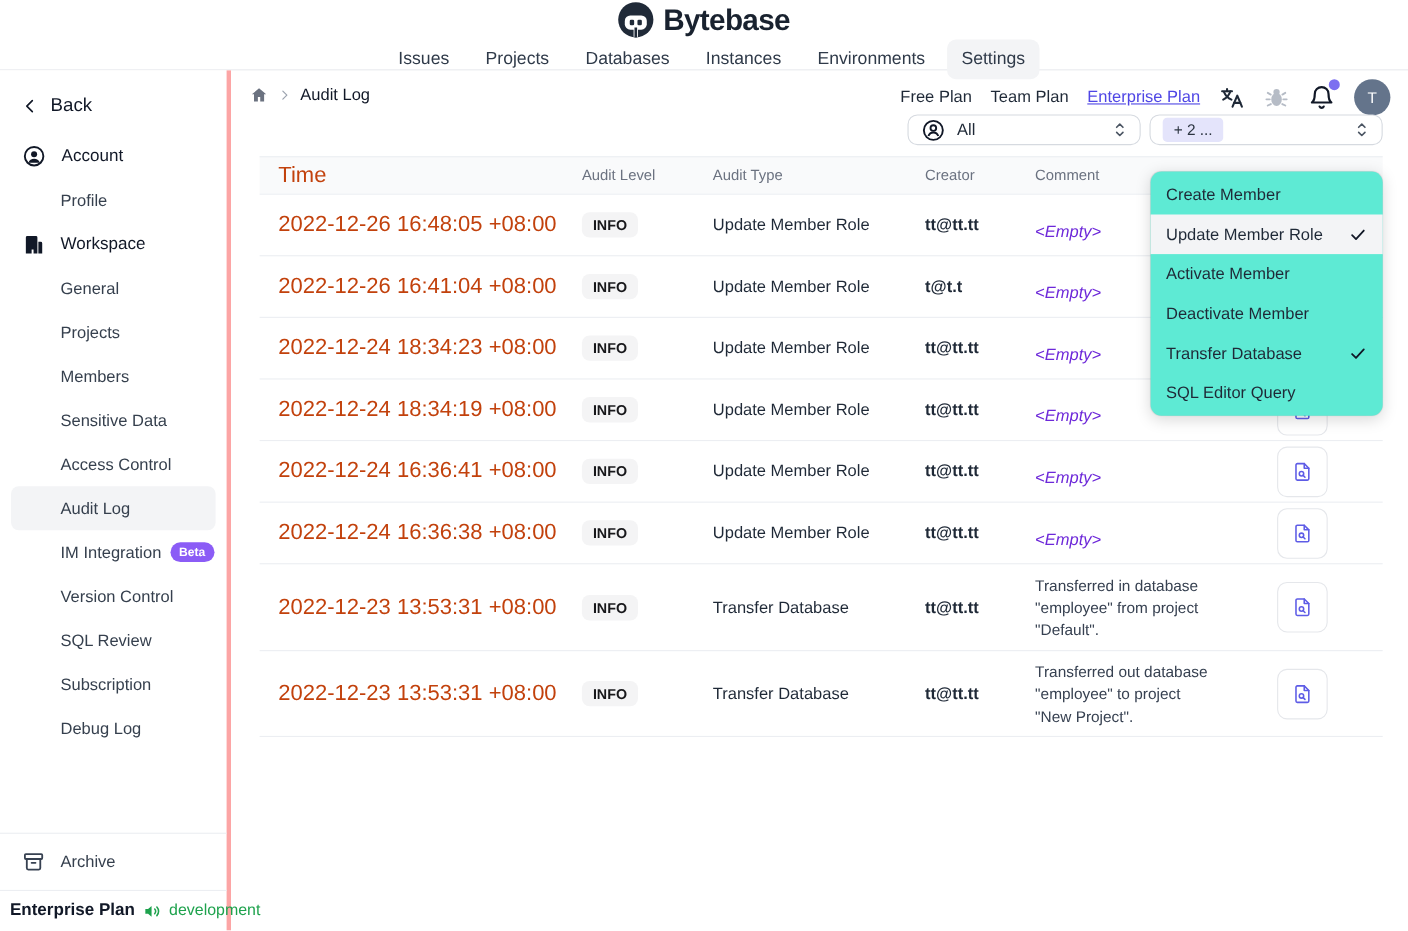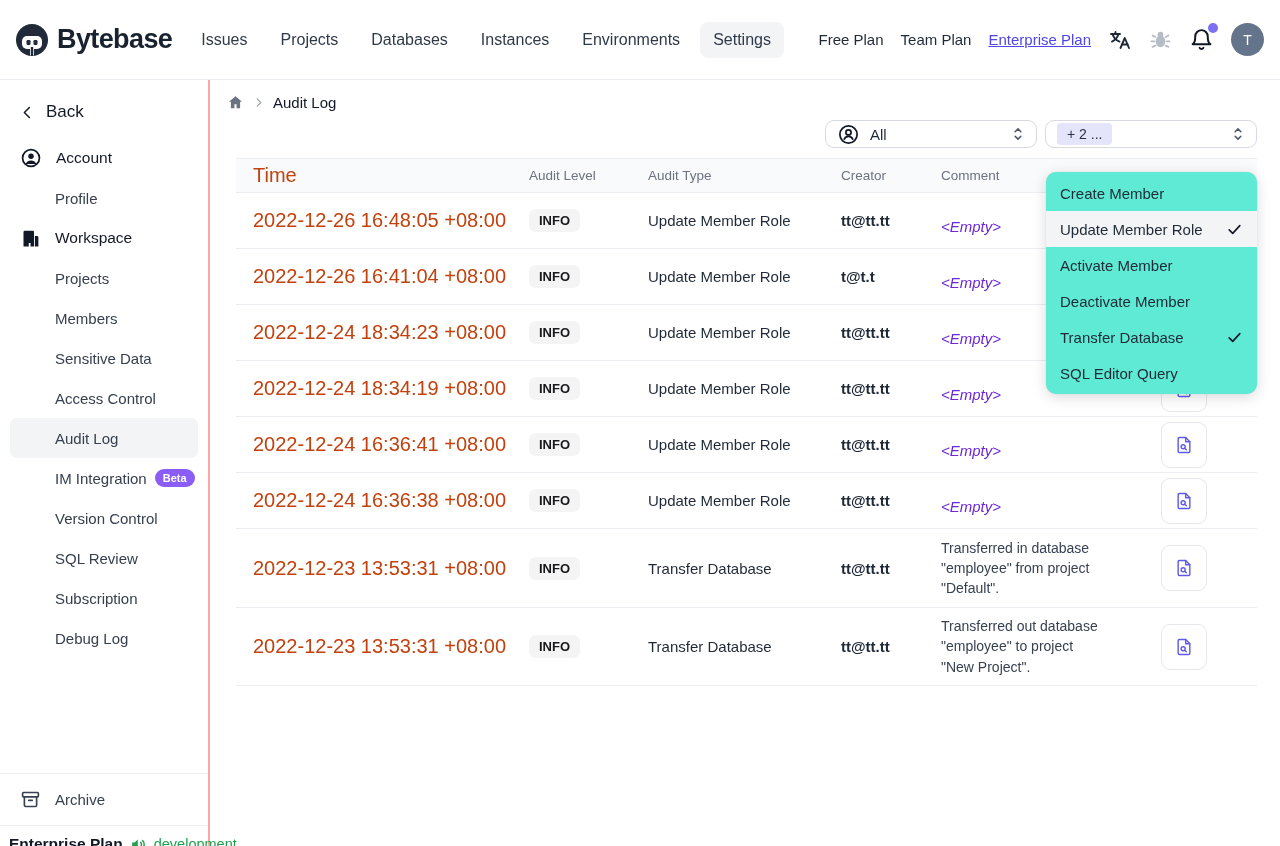--- a/index.html
+++ b/index.html
@@ -5,41 +5,41 @@
   * { margin:0; padding:0; box-sizing:border-box; }
   html,body { width:1280px; height:846px; }
   body {
     font-family:"Liberation Sans", sans-serif;
     color:#1f2937; background:#ffffff; overflow:hidden;
     -webkit-font-smoothing:antialiased;
   }
   svg { display:block; }
 
   
-  .topbar { height:80px; display:flex; align-items:center; padding:0 16px 0 14px;
-            border-bottom:1px solid #e8eaee; background:#fff; }
+  .topbar { height:64px; display:flex; align-items:center; padding:0 16px 0 14px;
+            border-bottom:1px solid #e8eaee; background:#fff;flex-direction:column; }
   .logo { display:flex; align-items:center; gap:7px; cursor:pointer; }
   .logo-text { font-size:27px; font-weight:700; color:#19222f; letter-spacing:-0.6px; }
   .topnav { display:flex; align-items:center; margin-left:16px; gap:7px; }
   .topnav-item { font-size:16px; color:#2f3a49; padding:9px 13px; border-radius:8px; cursor:pointer; white-space:nowrap; }
   .topnav-item.active { background:#f3f4f6; }
   .topbar-right { margin-left:auto; display:flex; align-items:center; gap:17px; }
   .plan-link { font-size:15px; color:#1f2937; cursor:pointer; white-space:nowrap; }
   .plan-link.enterprise { color:#4f46e5; text-decoration:underline; }
   .icon-btn { cursor:pointer; position:relative; display:flex; align-items:center; }
   .bell-dot { position:absolute; top:-4px; right:-4px; width:10px; height:10px;
               border-radius:50%; background:#7c6ff0; }
   .avatar { width:33px; height:33px; border-radius:50%; background:#64748b; color:#fff;
             display:flex; align-items:center; justify-content:center; font-size:14px; cursor:pointer; }
 
   
   .page-body { display:flex; height:782px; }
 
   
-  .sidebar { width:210px; min-width:210px; border-right:2px solid #fca5a5;
+  .sidebar { width:210px; min-width:210px; border-right:4px solid #fca5a5;
              display:flex; flex-direction:column; padding-top:16px; background:#fff; }
   .back-row { display:flex; align-items:center; gap:11px; padding:6px 20px 16px 20px;
               font-size:17px; color:#111827; cursor:pointer; }
   .side-head { display:flex; align-items:center; gap:14px; padding:0 20px; height:40px;
                font-size:15.5px; color:#111827; cursor:pointer; }
   .side-sub { display:flex; align-items:center; height:40px; padding-left:55px;
               font-size:15px; color:#36404e; cursor:pointer; }
   .side-sub.active { background:#f3f4f6; border-radius:7px; margin:0 10px; padding-left:45px; }
   .beta-badge { background:#8b5cf6; color:#fff; font-size:11px; font-weight:600;
                 padding:3px 8px; border-radius:10px; margin-left:8px; }
@@ -184,20 +184,21 @@
     <div class="side-sub">Profile</div>
 
     <div class="side-head">
       <span>
         <svg width="21" height="21" viewBox="0 0 24 24" fill="#111827">
           <path d="M4 21V4.5A1.5 1.5 0 0 1 5.5 3h9A1.5 1.5 0 0 1 16 4.5V21h-4v-4h-2v4H4zm3.2-14.6h2.2v2.2H7.2zm3.6 0h2.2v2.2h-2.2zM7.2 10.6h2.2v2.2H7.2zm3.6 0h2.2v2.2h-2.2zM17 9h2.5A1.5 1.5 0 0 1 21 10.5V21h-4V9z"></path>
         </svg>
       </span>
       <span>Workspace</span>
     </div>
+    <div class="side-sub">General</div>
     <div class="side-sub">Projects</div>
     <div class="side-sub">Members</div>
     <div class="side-sub">Sensitive Data</div>
     <div class="side-sub">Access Control</div>
     <div class="side-sub active">Audit Log</div>
     <div class="side-sub">
       <span>IM Integration</span>
       <span class="beta-badge">Beta</span>
     </div>
     <div class="side-sub">Version Control</div>

